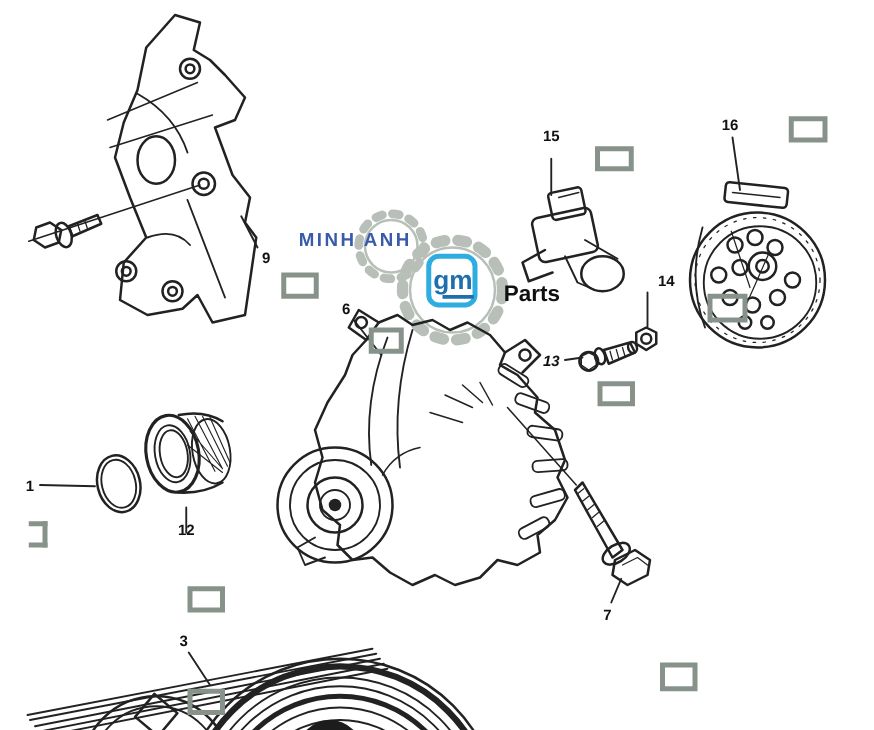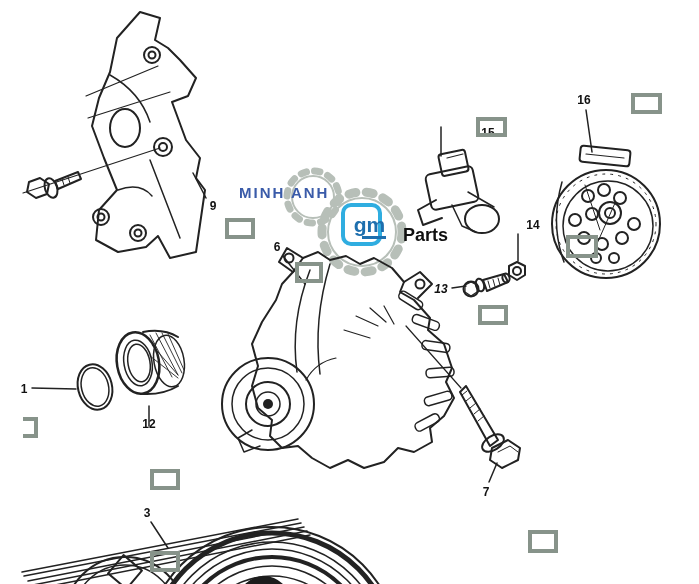--- a/index.html
+++ b/index.html
@@ -16,21 +16,21 @@
     white-space:nowrap;
   }
   .wm-shop{
     position:absolute;left:239px;top:184px;
     font-size:15px;font-weight:bold;letter-spacing:2px;
     color:var(--shop,#3A5BA9);white-space:nowrap;text-align:right;
   }
   .gm-badge{
     position:absolute;left:341px;top:203px;width:41px;height:43px;
     box-sizing:border-box;border:4px solid var(--gmb,#2FADE0);border-radius:10px;
-    background:#fff;display:flex;align-items:center;justify-content:center;padding-left:16px;
+    background:#fff;display:flex;align-items:center;justify-content:flex-end;padding-left:16px;
   }
   .gm-text{
     position:relative;font-size:21px;font-weight:bold;line-height:1;
     color:var(--gmt,#1E6FAE);letter-spacing:0px;
   }
   .gm-text::after{
     content:"";position:absolute;right:-1px;bottom:-4px;width:78%;
     border-bottom:3px solid var(--gmt,#1E6FAE);
   }
   .wm-parts{
@@ -229,21 +229,21 @@
 
   <div id="callouts">
       <div class="callout" style="left: 24px; top: 389px;">1</div>
       <div class="callout" style="left: 147px; top: 513px;">3</div>
       <div class="callout" style="left: 277px; top: 247px;">6</div>
       <div class="callout" style="left: 486px; top: 492px;">7</div>
       <div class="callout" style="left: 213px; top: 206px;">9</div>
       <div class="callout" style="left: 149px; top: 424px;">12</div>
       <div class="callout" style="left: 441px; top: 289px; font-style: italic;">13</div>
       <div class="callout" style="left: 533px; top: 225px;">14</div>
-      <div class="callout" style="left: 441px; top: 133px; margin-left: 47px;">15</div>
+      <div class="callout" style="left: 441px; top: 109px;">15</div>
       <div class="callout" style="left: 584px; top: 100px;">16</div>
     </div>
 
   <div id="boxes">
       <div class="hbox" style="left: 225px; top: 218px; width: 30px; height: 21px;"></div>
       <div class="hbox" style="left: 295px; top: 262px; width: 28px; height: 21px;"></div>
       <div class="hbox" style="left: 476px; top: 117px; width: 31px; height: 20px;"></div>
       <div class="hbox" style="left: 631px; top: 93px; width: 31px; height: 21px;"></div>
       <div class="hbox" style="left: 566px; top: 235px; width: 32px; height: 23px;"></div>
       <div class="hbox" style="left: 478px; top: 305px; width: 30px; height: 20px;"></div>

